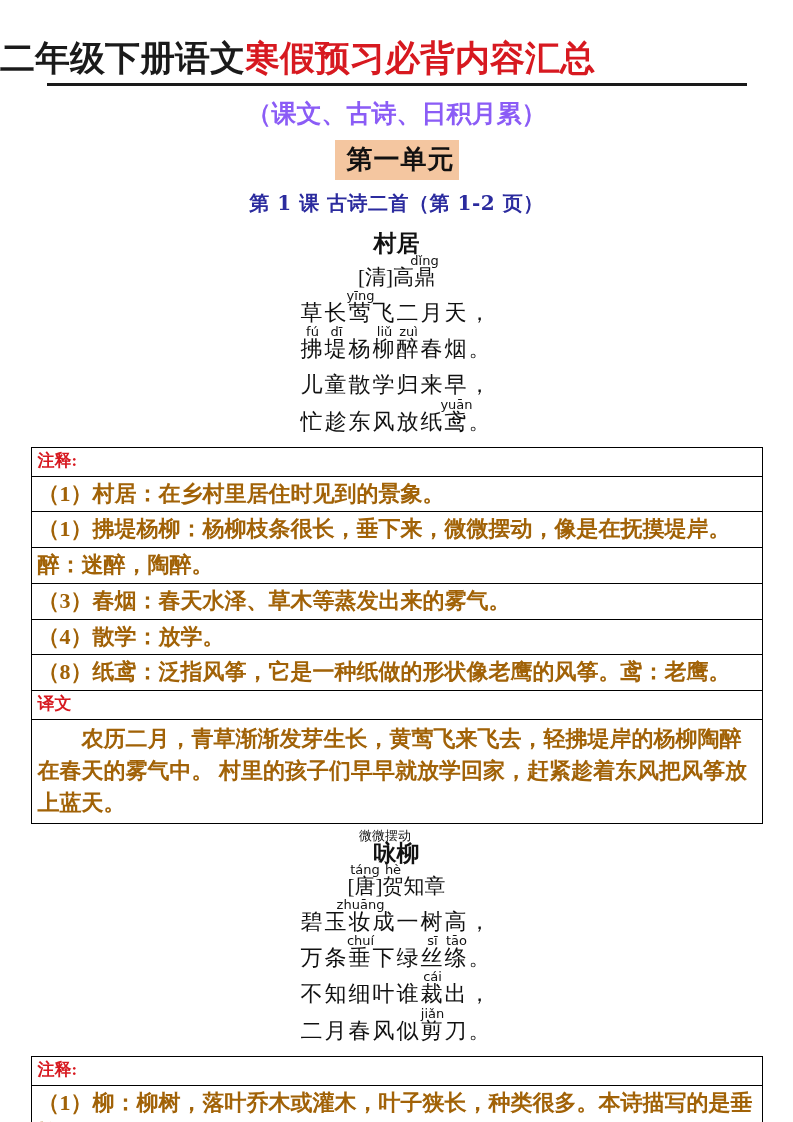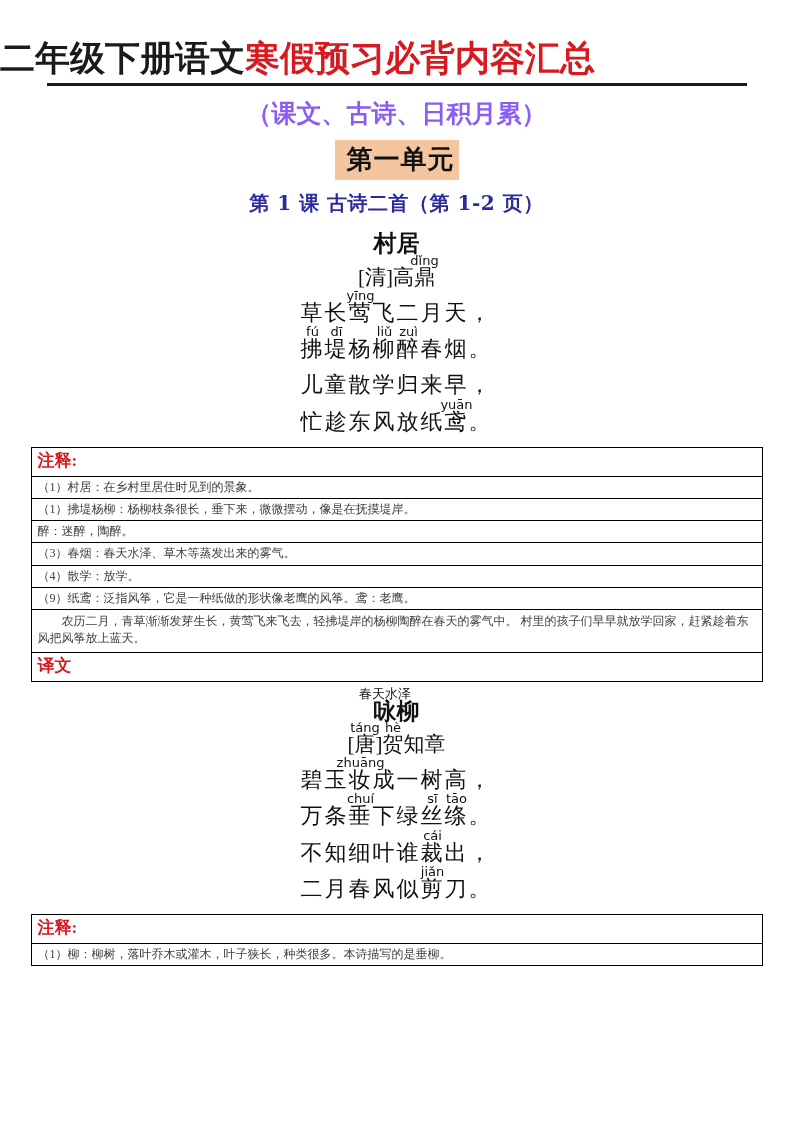--- a/index.html
+++ b/index.html
@@ -139,26 +139,27 @@
   
   .tbl {
     margin: 13px auto 16px auto;
     width: 732px;
     border-collapse: collapse;
     table-layout: fixed;
   }
   .tbl td {
     border: 1px solid #000000;
     padding: 2px 6px 3px 6px;
-    font-size: 12px;
+    font-size: 22px;
     font-family: "Liberation Serif", serif;
-    color: #404040;
+    color: #a16207;
     line-height: 1.35;
     text-align: left;
     vertical-align: middle;
+    font-weight: bold;
   }
   .tbl td.hdr {
     color: #d71920;
     font-weight: bold;
     font-size: 17px;
   }
   .tbl td.para {
     line-height: 1.45;
     padding-top: 3px;
     padding-bottom: 4px;
@@ -206,33 +207,33 @@
       <tr>
           <td>醉：迷醉，陶醉。</td>
         </tr>
       <tr>
           <td>（3）春烟：春天水泽、草木等蒸发出来的雾气。</td>
         </tr>
       <tr>
           <td>（4）散学：放学。</td>
         </tr>
       <tr>
-          <td>（9）纸鸢：泛指风筝，它是一种纸做的形状像老鹰的风筝。鸢：老鹰。</td>
+          <td>（8）纸鸢：泛指风筝，它是一种纸做的形状像老鹰的风筝。鸢：老鹰。</td>
+        </tr>
+      <tr>
+          <td class="hdr">译文</td>
         </tr>
       <tr>
           <td class="para"><span class="indent2">农历二月，青草渐渐发芽生长，黄莺飞来飞去，轻拂堤岸的杨柳陶醉在春天的雾气中。 村里的孩子们早早就放学回家，赶紧趁着东风把风筝放上蓝天。</span></td>
-        </tr>
-      <tr>
-          <td class="hdr">译文</td>
         </tr>
     </tbody>
   </table>
 
   <div class="poem">
-    <div class="poem-title"><span class="ru"><span class="rb">咏</span><span class="rt">春天水泽</span></span><span class="ru"><span class="rb">柳</span></span></div>
+    <div class="poem-title"><span class="ru"><span class="rb">咏</span><span class="rt">微微摆动</span></span><span class="ru"><span class="rb">柳</span></span></div>
     <div class="poem-author"><span class="ru"><span class="rb">[</span></span><span class="ru"><span class="rb">唐</span><span class="rt">táng</span></span><span class="ru"><span class="rb">]</span></span><span class="ru"><span class="rb">贺</span><span class="rt">hè</span></span><span class="ru"><span class="rb">知</span></span><span class="ru"><span class="rb">章</span></span></div>
     <div class="poem-line"><span class="ru"><span class="rb">碧</span></span><span class="ru"><span class="rb">玉</span></span><span class="ru"><span class="rb">妆</span><span class="rt">zhuāng</span></span><span class="ru"><span class="rb">成</span></span><span class="ru"><span class="rb">一</span></span><span class="ru"><span class="rb">树</span></span><span class="ru"><span class="rb">高</span></span><span class="ru"><span class="rb">，</span></span></div>
     <div class="poem-line"><span class="ru"><span class="rb">万</span></span><span class="ru"><span class="rb">条</span></span><span class="ru"><span class="rb">垂</span><span class="rt">chuí</span></span><span class="ru"><span class="rb">下</span></span><span class="ru"><span class="rb">绿</span></span><span class="ru"><span class="rb">丝</span><span class="rt">sī</span></span><span class="ru"><span class="rb">绦</span><span class="rt">tāo</span></span><span class="ru"><span class="rb">。</span></span></div>
     <div class="poem-line"><span class="ru"><span class="rb">不</span></span><span class="ru"><span class="rb">知</span></span><span class="ru"><span class="rb">细</span></span><span class="ru"><span class="rb">叶</span></span><span class="ru"><span class="rb">谁</span></span><span class="ru"><span class="rb">裁</span><span class="rt">cái</span></span><span class="ru"><span class="rb">出</span></span><span class="ru"><span class="rb">，</span></span></div>
     <div class="poem-line"><span class="ru"><span class="rb">二</span></span><span class="ru"><span class="rb">月</span></span><span class="ru"><span class="rb">春</span></span><span class="ru"><span class="rb">风</span></span><span class="ru"><span class="rb">似</span></span><span class="ru"><span class="rb">剪</span><span class="rt">jiǎn</span></span><span class="ru"><span class="rb">刀</span></span><span class="ru"><span class="rb">。</span></span></div>
   </div>
 
   <table class="tbl">
     <tbody>
       <tr>

